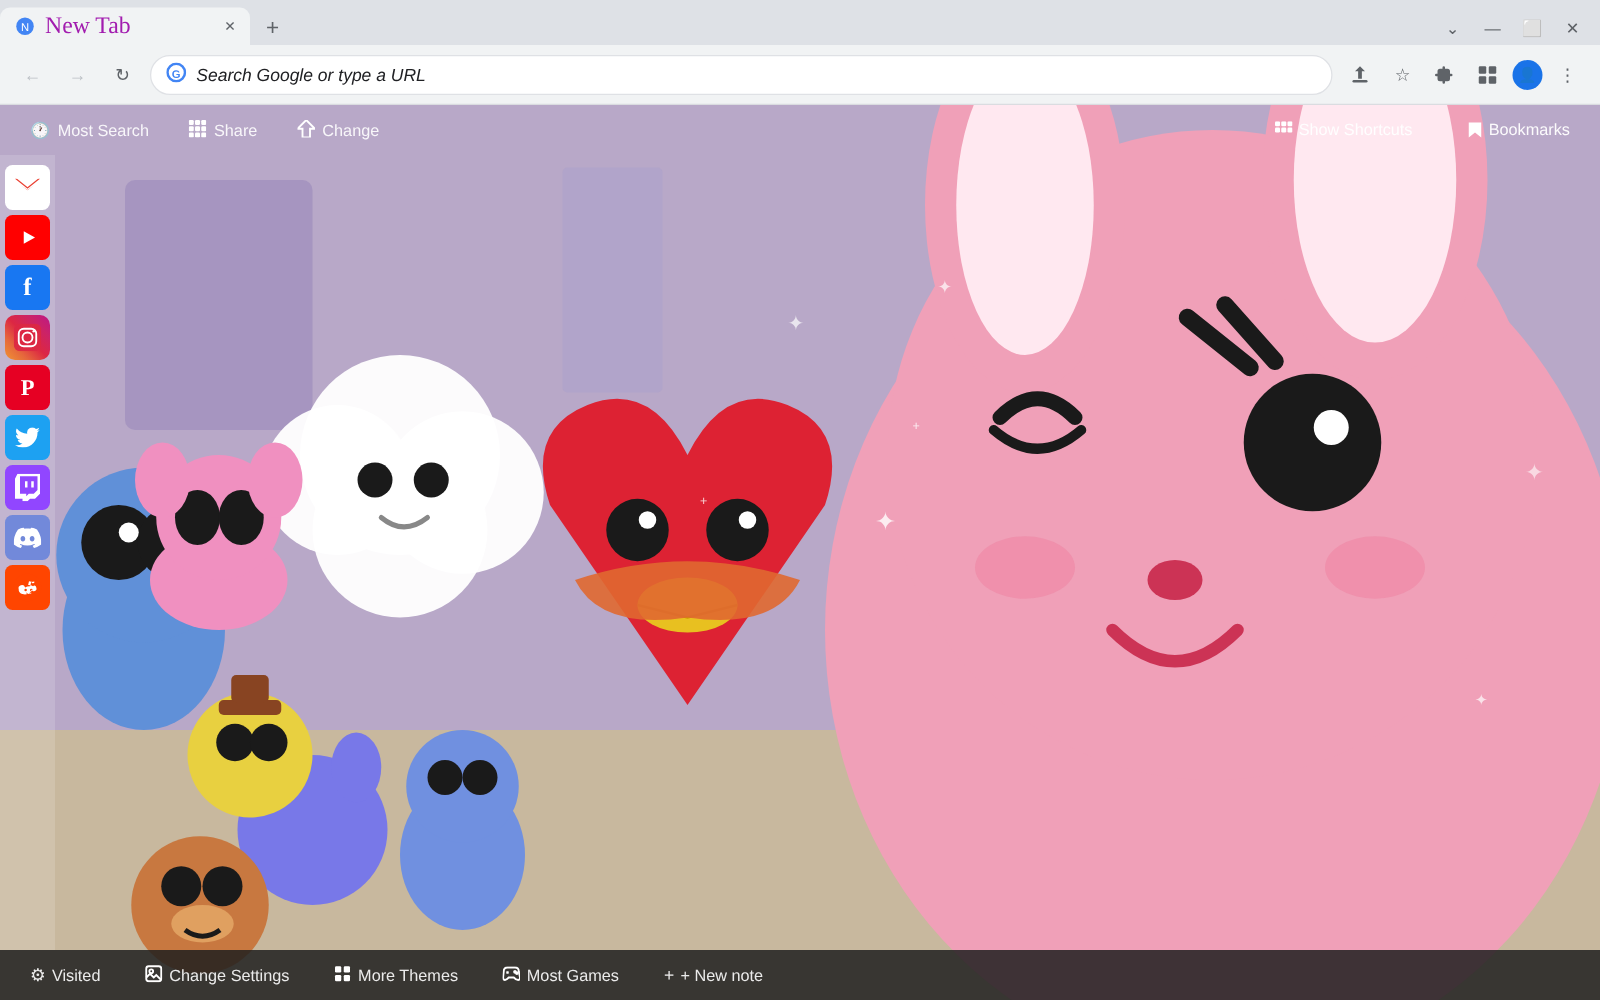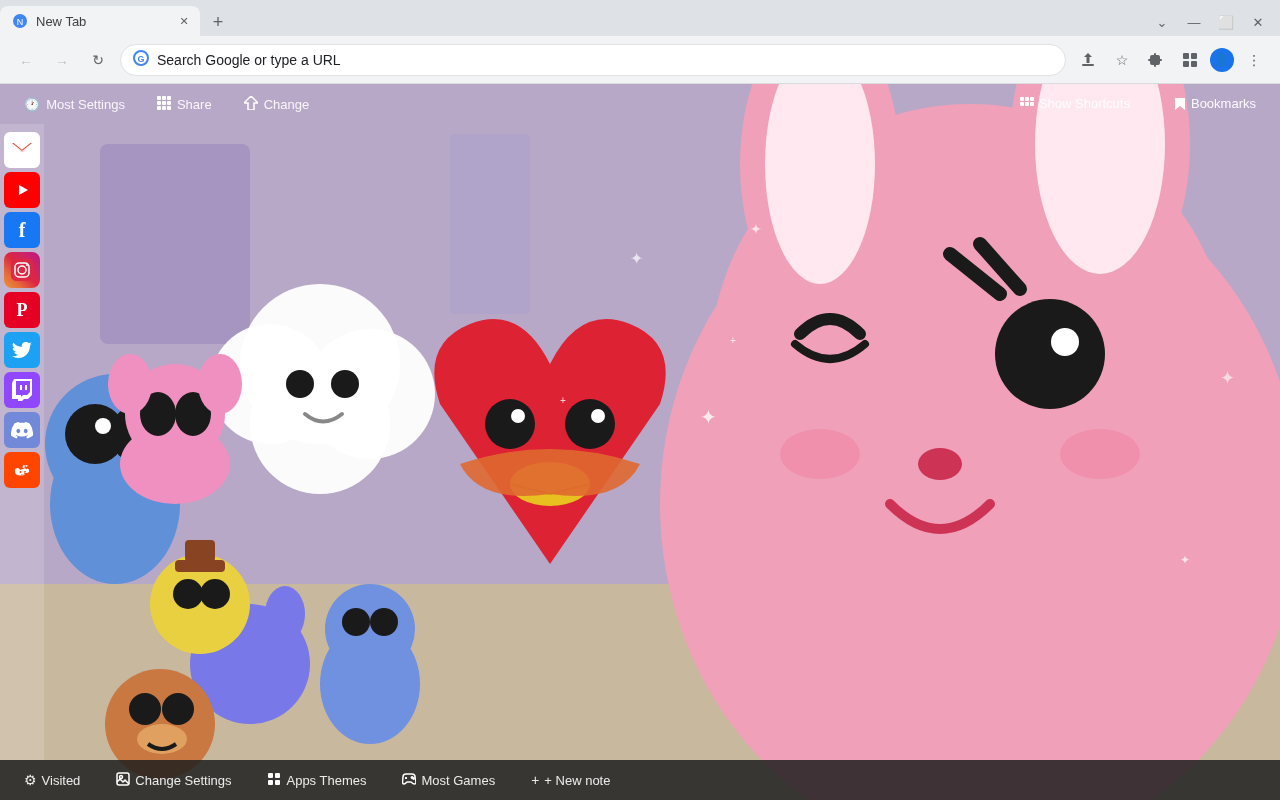--- a/index.html
+++ b/index.html
@@ -30,21 +30,21 @@
       height: 30px;
       padding: 0 8px 0 12px;
       border-radius: 8px 8px 0 0;
       min-width: 200px;
       max-width: 240px;
       gap: 8px;
       position: relative;
       top: 0;
     }
     .tab-favicon { width: 16px; height: 16px; }
-    .tab-title { font-size: 13px; color: #404040; flex: 1; white-space: nowrap; overflow: hidden; text-overflow: ellipsis; }
+    .tab-title { font-size: 19px; color: #a21caf; flex: 1; white-space: nowrap; overflow: hidden; text-overflow: ellipsis; font-family: Liberation Serif, serif; }
     .tab-close {
       width: 16px; height: 16px; border-radius: 50%; display: flex; align-items: center; justify-content: center;
       cursor: pointer; font-size: 11px; color: #5f6368;
     }
     .tab-new-btn {
       width: 28px; height: 28px; display: flex; align-items: center; justify-content: center;
       cursor: pointer; border-radius: 50%; color: #5f6368; font-size: 18px; margin-left: 4px;
     }
     .title-bar-controls {
       display: flex; align-items: center; gap: 4px; padding: 0 8px; margin-left: auto;
@@ -75,21 +75,21 @@
       background: #fff;
       border: 1px solid #dfe1e5;
       border-radius: 20px;
       display: flex;
       align-items: center;
       padding: 0 12px;
       gap: 8px;
       cursor: text;
     }
     .search-google-icon { color: #4285f4; font-size: 14px; }
-    .search-bar-text { flex: 1; font-size: 14px; color: #202124; }
+    .search-bar-text { flex: 1; font-size: 14px; color: #202124; font-style: italic; }
     .toolbar-right {
       display: flex; align-items: center; gap: 6px;
     }
     .toolbar-icon {
       width: 28px; height: 28px; border-radius: 50%; display: flex; align-items: center; justify-content: center;
       cursor: pointer; color: #5f6368; font-size: 14px;
     }
     .profile-icon {
       width: 24px; height: 24px; border-radius: 50%; background: #1a73e8;
       display: flex; align-items: center; justify-content: center; color: #fff; font-size: 12px; cursor: pointer;
@@ -388,21 +388,21 @@
         <text x="1180" y="480" font-size="12" fill="white" opacity="0.7">✦</text>
         <text x="630" y="180" font-size="16" fill="white" opacity="0.7">✦</text>
         <text x="560" y="320" font-size="10" fill="white" opacity="0.8">+</text>
         <text x="730" y="260" font-size="10" fill="white" opacity="0.8">+</text>
       </svg>
     </div>
 
     <div class="shortcuts-bar" style="position:absolute;top:0;left:0;right:0;z-index:10;">
       <div class="shortcut-item">
         <span>🕐</span>
-        <span>Most Settings</span>
+        <span>Most Search</span>
       </div>
       <div class="shortcut-item">
         <span>
           <svg width="14" height="14" viewBox="0 0 14 14" fill="white">
             <rect x="0" y="0" width="4" height="4" rx="1"></rect>
             <rect x="5" y="0" width="4" height="4" rx="1"></rect>
             <rect x="10" y="0" width="4" height="4" rx="1"></rect>
             <rect x="0" y="5" width="4" height="4" rx="1"></rect>
             <rect x="5" y="5" width="4" height="4" rx="1"></rect>
             <rect x="10" y="5" width="4" height="4" rx="1"></rect>
@@ -524,21 +524,21 @@
       </div>
       <div class="bottom-btn">
         <span class="bottom-btn-icon">
           <svg width="14" height="14" viewBox="0 0 14 14" fill="none">
             <rect x="1" y="1" width="5" height="5" rx="1" fill="white"></rect>
             <rect x="8" y="1" width="5" height="5" rx="1" fill="white"></rect>
             <rect x="1" y="8" width="5" height="5" rx="1" fill="white"></rect>
             <rect x="8" y="8" width="5" height="5" rx="1" fill="white"></rect>
           </svg>
         </span>
-        <span>Apps Themes</span>
+        <span>More Themes</span>
       </div>
       <div class="bottom-btn">
         <span class="bottom-btn-icon">
           <svg width="14" height="12" viewBox="0 0 14 12" fill="none" stroke="white" stroke-width="1.5">
             <path d="M1 4C1 2 2.5 1 4 1h6c1.5 0 3 1 3 3l1 5c0 1-.5 2-1.5 2S10 10 9 9H5c-1 1-2 2-3 2S.5 10.5.5 9L1 4z"></path>
             <path d="M4 4v2M3 5h2"></path>
             <circle cx="10" cy="4.5" r=".7" fill="white"></circle>
             <circle cx="11.5" cy="5.5" r=".7" fill="white"></circle>
           </svg>
         </span>

